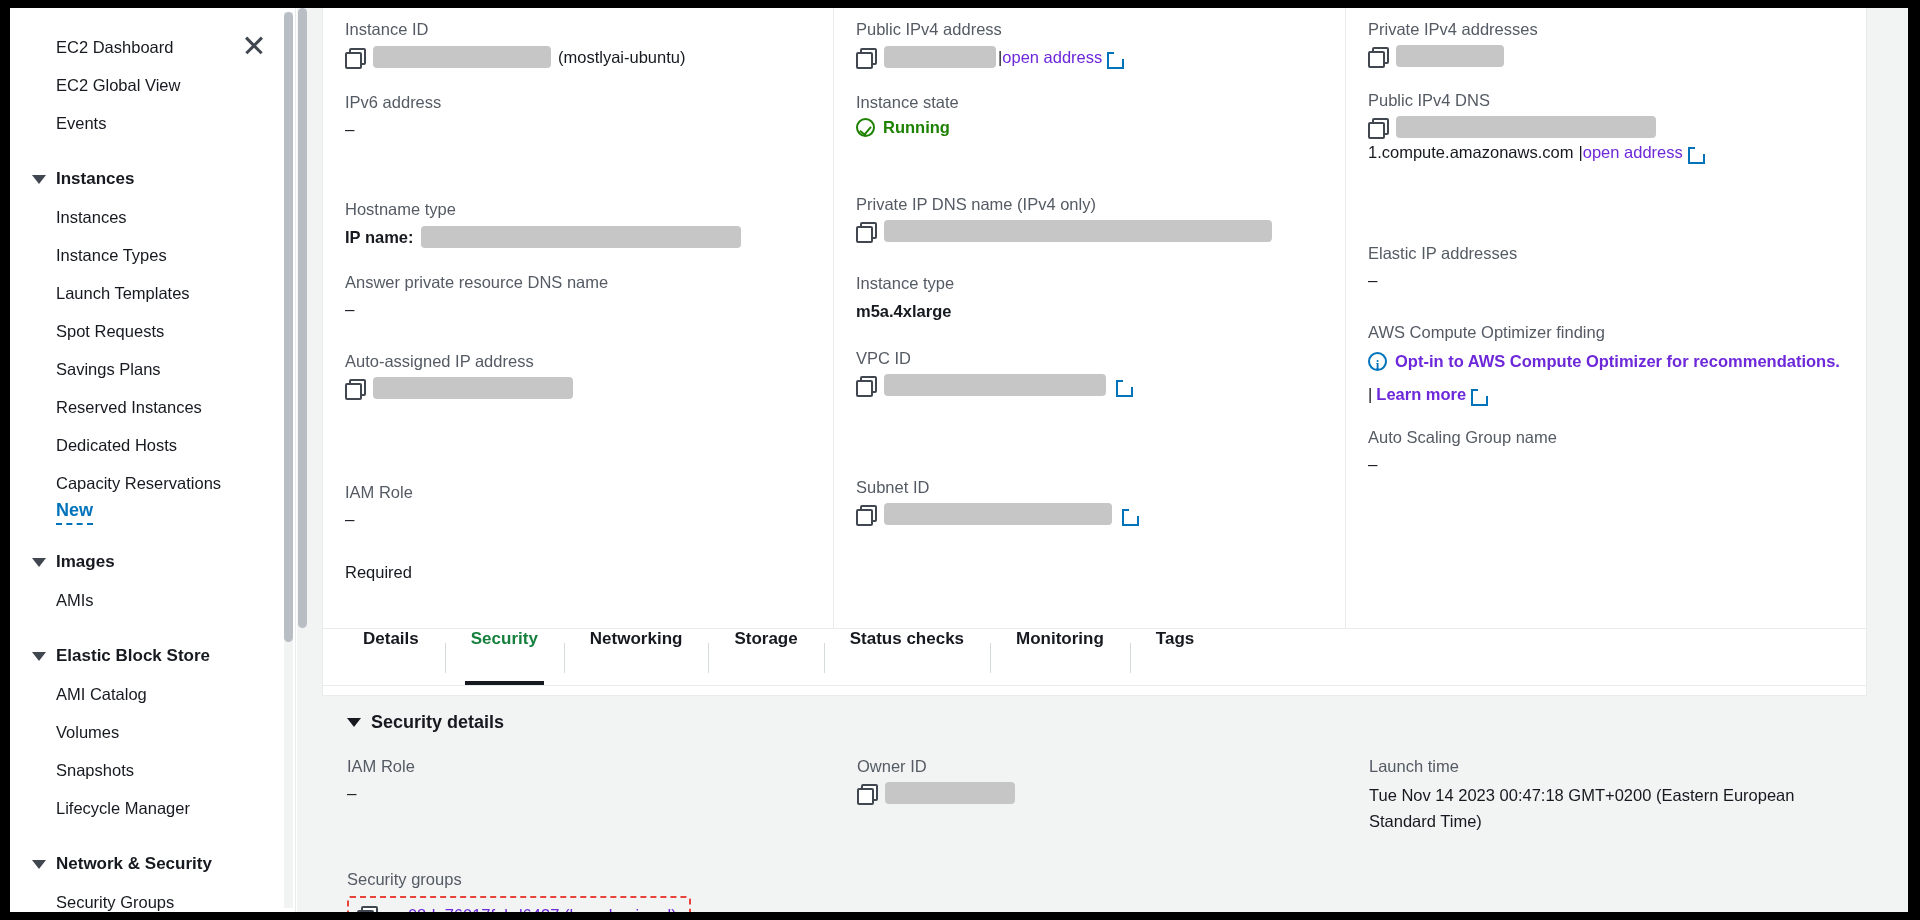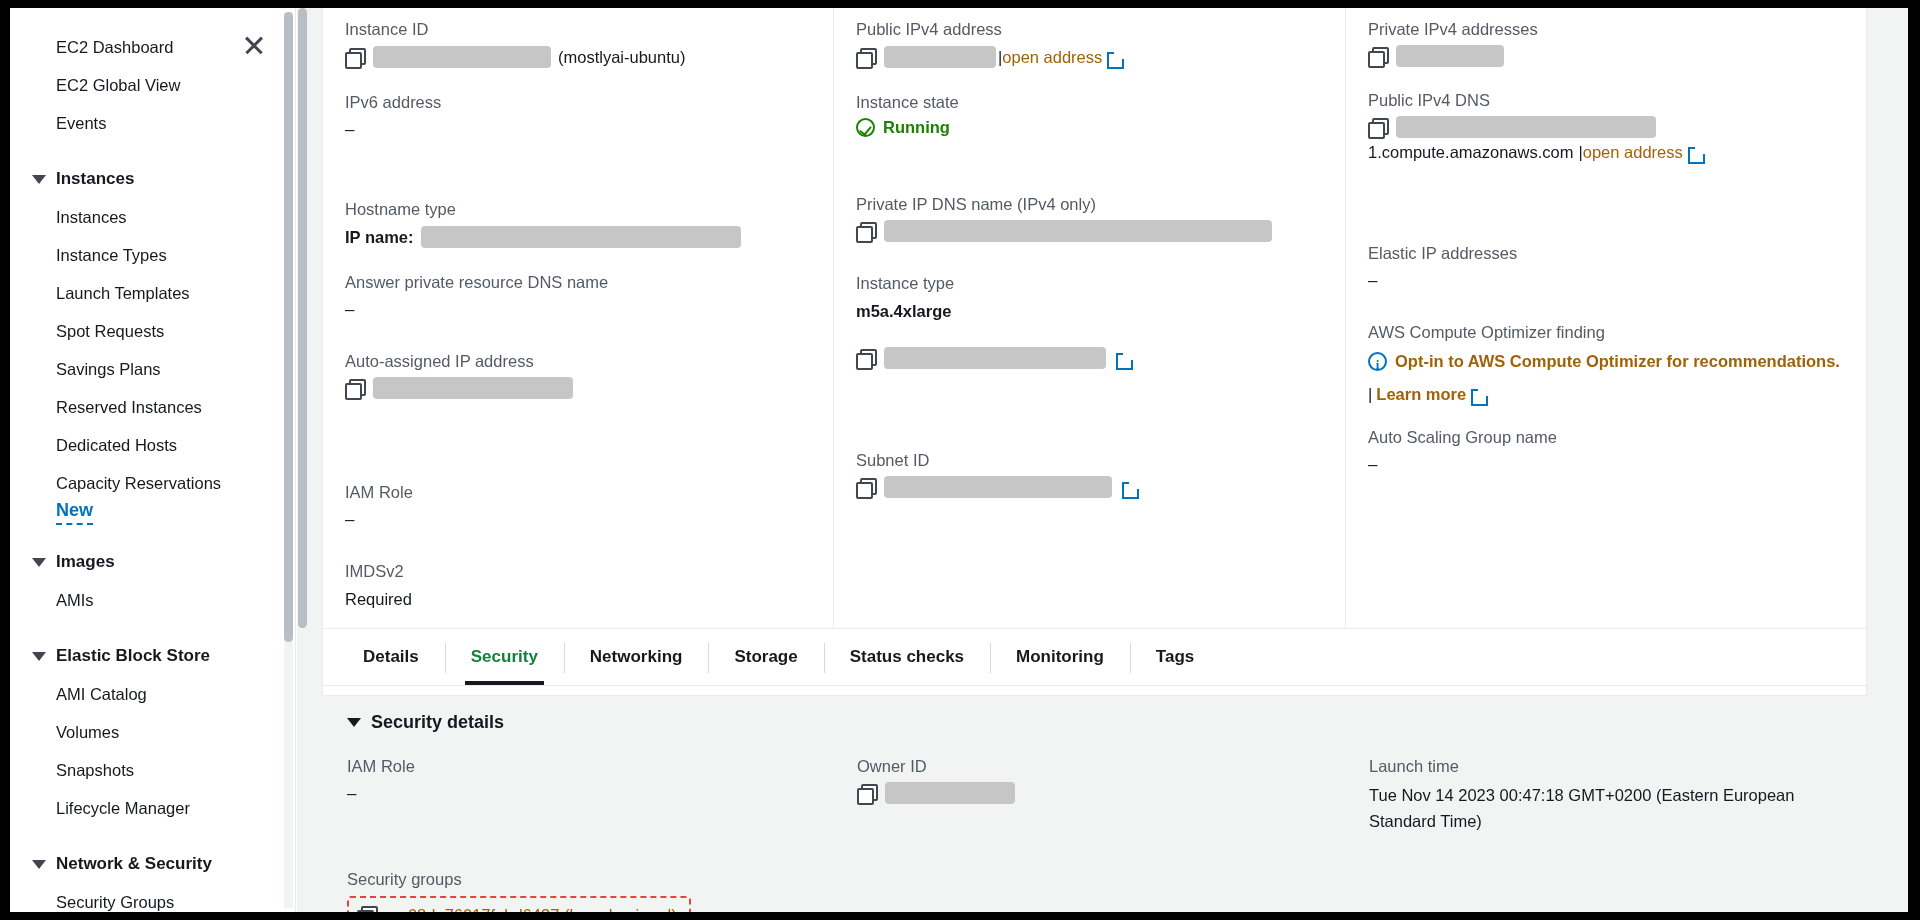--- a/index.html
+++ b/index.html
@@ -170,21 +170,21 @@
     border:2px solid #414750; border-radius:2px;
     background:#fff;
   }
   .copy-ico::after{
     content:""; position:absolute; left:0; top:4px;
     width:13px; height:13px;
     border:2px solid #414750; border-radius:2px;
     background:#fff;
   }
   .link{
-    color:#a16207; text-decoration:none; cursor:pointer; font-size:16.5px;
+    color:#6d28d9; text-decoration:none; cursor:pointer; font-size:16.5px;
   }
   .ext-ico{
     display:inline-block; position:relative;
     width:17px; height:17px; margin-left:5px;
     vertical-align:-2px;
     flex:0 0 auto;
   }
   .ext-ico::before{
     content:""; position:absolute; left:0; top:3px;
     width:13px; height:13px;
@@ -249,21 +249,21 @@
   .tabs{
     position:relative;
     display:flex; align-items:stretch;
     height:58px;
     border-top:1px solid #e9ebed;
     border-bottom:1px solid #e9ebed;
     background:#ffffff;
     padding-left:14px;
   }
   .tab{
-    display:flex; align-items:center;
+    display:flex; 
     padding:0 26px;
     font-size:17px; font-weight:bold; color:#16191f;
     cursor:pointer;
     position:relative;
   }
   .tab + .tab::before{
     content:""; position:absolute; left:0; top:14px;
     width:1px; height:30px; background:#d5dbdb;
   }
   .tab.active{ color:#15803d; }
@@ -437,21 +437,20 @@
                 <span class="redact" style="width:200px"></span>
               </div>
             </div>
 
             <div class="field" style="margin-top:82px">
               <div class="f-label">IAM Role</div>
               <div class="f-value dash">–</div>
             </div>
 
             <div class="field" style="margin-top:28px">
-              <div class="f-label">IMDSv2</div>
               <div class="f-value">Required</div>
             </div>
           </div>
 
           <div class="ov-col c2">
             <div class="field">
               <div class="f-label">Public IPv4 address</div>
               <div class="f-value">
                 <span class="copy-ico"></span>
                 <span class="redact" style="width:112px"></span>
@@ -479,20 +478,21 @@
                 <span class="redact" style="width:388px"></span>
               </div>
             </div>
 
             <div class="field" style="margin-top:30px">
               <div class="f-label">Instance type</div>
               <div class="f-value bold">m5a.4xlarge</div>
             </div>
 
             <div class="field" style="margin-top:24px">
+              <div class="f-label">VPC ID</div>
               <div class="f-value">
                 <span class="copy-ico"></span>
                 <span class="redact" style="width:222px"></span>
                 <span class="ext-ico" style="margin-left:10px">
                   <span class="ext-arrow"></span>
                     <span class="ext-arrow2"></span>
                 </span>
               </div>
             </div>
 

